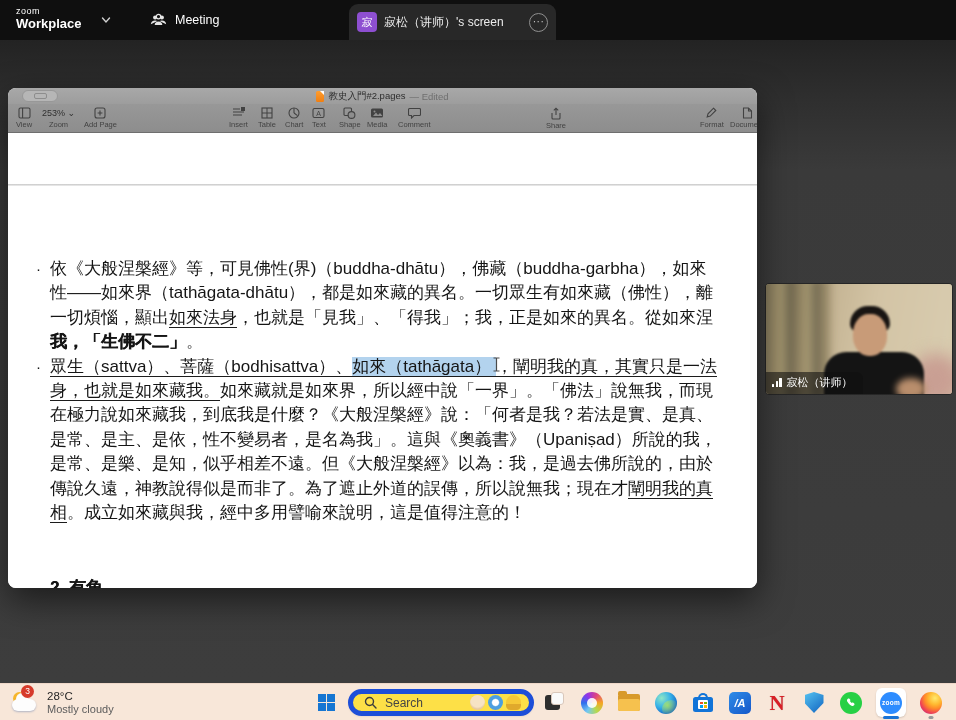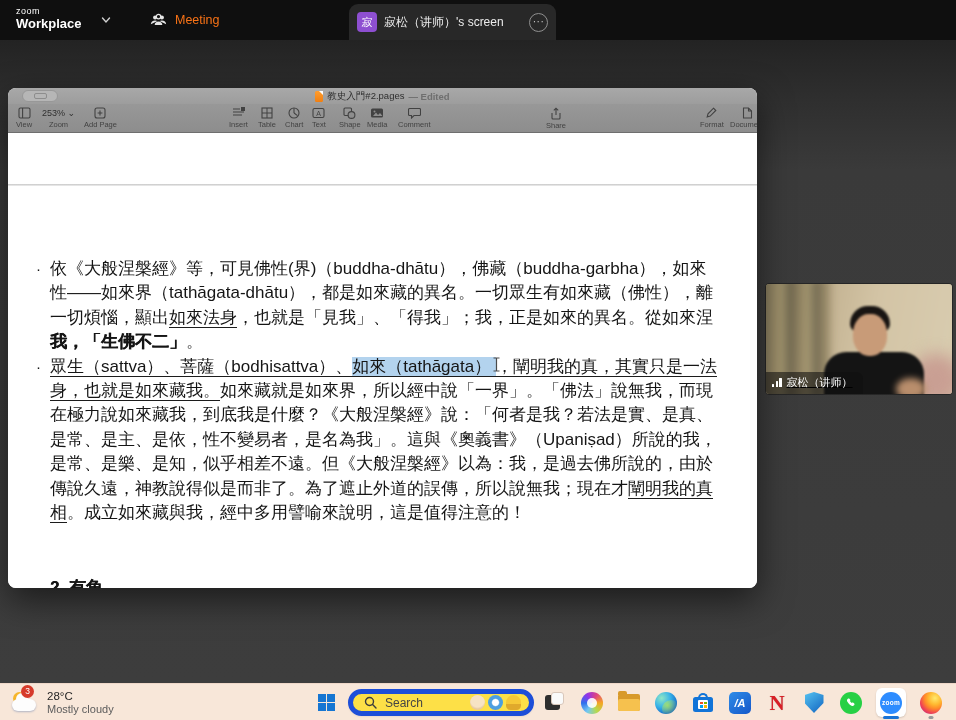--- a/index.html
+++ b/index.html
@@ -7,21 +7,21 @@
     font-family:"Liberation Sans","DejaVu Sans",sans-serif; }
   .stage { position:relative; width:956px; height:720px; overflow:hidden; }
 
   
   .topbar { position:absolute; left:0; top:0; width:956px; height:40px; background:#0f0f0f; }
   .zlogo { position:absolute; left:16px; top:6px; color:#fff; }
   .zlogo .small { font-size:9px; letter-spacing:.5px; line-height:10px; }
   .zlogo .big { font-size:13px; font-weight:700; line-height:16px; }
   .logo-chevron { position:absolute; left:100px; top:14px; width:12px; height:12px; }
   .meeting-tab { position:absolute; left:140px; top:0; height:40px; display:flex; align-items:center; gap:8px; padding:0 10px; }
-  .meeting-tab .label { color:#f97316; font-size:12.5px; }
+  .meeting-tab .label { color:#ffffff; font-size:12.5px; }
   .active-tab { position:absolute; left:349px; top:4px; width:207px; height:36px; background:#282828;
     border-radius:9px 9px 0 0; display:flex; align-items:center; padding:0 8px; gap:7px; }
   .avatar { width:20px; height:20px; border-radius:4px; background:#8e4fd1; color:#fff; font-size:11px;
     display:flex; align-items:center; justify-content:center; flex:0 0 auto; }
   .active-tab .title { color:#ececec; font-size:12px; white-space:nowrap; overflow:hidden; flex:1; }
   .tab-more { width:19px; height:19px; border:1.2px solid #8f8f8f; border-radius:50%; color:#cfcfcf;
     font-size:10px; line-height:16px; text-align:center; flex:0 0 auto; letter-spacing:.5px; }
 
   
   .share { position:absolute; left:0; top:40px; width:956px; height:643px;
@@ -31,21 +31,21 @@
   .pwin { position:absolute; left:8px; top:48px; width:749px; height:500px; border-radius:8px;
     overflow:hidden; box-shadow:0 12px 34px rgba(0,0,0,.55); background:#fff; }
   .ptitlebar { position:relative; height:16px; background:linear-gradient(#a8a8a8,#9d9d9d); }
   .tl-pill { position:absolute; left:14px; top:2px; width:36px; height:12px; background:#b6b6b6;
     border-radius:6px; border:1px solid #989898; }
   .tl-pill i { position:absolute; left:11px; top:2px; width:13px; height:6px; border:1px solid #8d8d8d; border-radius:2px; display:block; }
   .ptitle { position:absolute; left:0; right:0; top:0; height:16px; display:flex; align-items:center;
     justify-content:center; gap:4px; font-size:9.5px; color:#2e2e2e; }
   .doc-ico { width:8px; height:11px; background:linear-gradient(#ff9d2e,#f07f12); border-radius:1.5px; position:relative; }
   .doc-ico:after { content:""; position:absolute; right:0; top:0; border-style:solid; border-width:0 4px 4px 0; border-color:transparent #fff transparent transparent; }
-  .ptitle .edited { color:#6f6f6f;font-weight:bold; }
+  .ptitle .edited { color:#6f6f6f; }
   .ptoolbar { position:relative; height:29px; background:linear-gradient(#989898,#8d8d8d); border-bottom:1px solid #6e6e6e; }
   .titem { position:absolute; top:3px; display:flex; flex-direction:column; align-items:center; gap:2px; }
   .titem .tlabel { font-size:7.5px; color:#424242; line-height:8px; white-space:nowrap; }
   .titem svg { display:block; }
   .zoomval { font-size:9px; color:#2f2f2f; height:12px; line-height:12px; white-space:nowrap; }
 
   .pdoc { position:relative; height:455px; background:#fff; overflow:hidden; }
   .page-sep { position:absolute; left:0; right:0; top:51px; height:2px;
     background:linear-gradient(#c6c6c6,#efefef); }
   #doc-text { position:absolute; left:42px; top:124px; width:684px; font-size:17px; line-height:24.4px; color:#151515; }
@@ -65,21 +65,21 @@
   .vstripe { position:absolute; left:-6px; top:-6px; width:70px; height:122px; filter:blur(4px);
     background:repeating-linear-gradient(90deg,#5f5843 0 8px,#8a7d5c 8px 18px,#a5986f 18px 26px); opacity:.8; }
   .vpink { position:absolute; right:-10px; bottom:-12px; width:52px; height:52px; border-radius:50%;
     background:#c99f93; filter:blur(8px); }
   .person { position:absolute; left:0; top:0; width:100%; height:100%; filter:blur(1.2px); }
   .p-hair { position:absolute; left:84px; top:22px; width:40px; height:26px; background:#181412; border-radius:18px 18px 8px 8px; }
   .p-face { position:absolute; left:87px; top:30px; width:34px; height:42px; background:#c89b78; border-radius:46%; }
   .p-torso { position:absolute; left:58px; top:68px; width:100px; height:50px; background:#141414; border-radius:22px 22px 0 0; }
   .p-hand { position:absolute; right:26px; bottom:-6px; width:30px; height:22px; background:#b98e6c; border-radius:50%; filter:blur(3px); }
   .nametag { position:absolute; left:0; bottom:0; background:rgba(16,16,16,.58); border-radius:0 7px 0 0;
-    display:flex; align-items:center; gap:5px; padding:3px 10px 4px 6px;text-decoration:underline; }
+    display:flex; align-items:center; gap:5px; padding:3px 10px 4px 6px; }
   .nametag .nm { color:#fff; font-size:11px; white-space:nowrap; }
   .bars { display:flex; align-items:flex-end; gap:1.5px; height:9px; }
   .bars i { display:block; width:2.2px; background:#fff; border-radius:.5px; }
   .bars i:nth-child(1){height:3.5px;} .bars i:nth-child(2){height:6px;} .bars i:nth-child(3){height:9px;}
 
   
   .taskbar { position:absolute; left:0; top:683px; width:956px; height:37px; background:#f8e7d9;
     border-top:1px solid #eed7c8; }
   .weather { position:absolute; left:10px; top:4px; display:flex; align-items:center; gap:7px; }
   .wicon { position:relative; width:30px; height:28px; }

